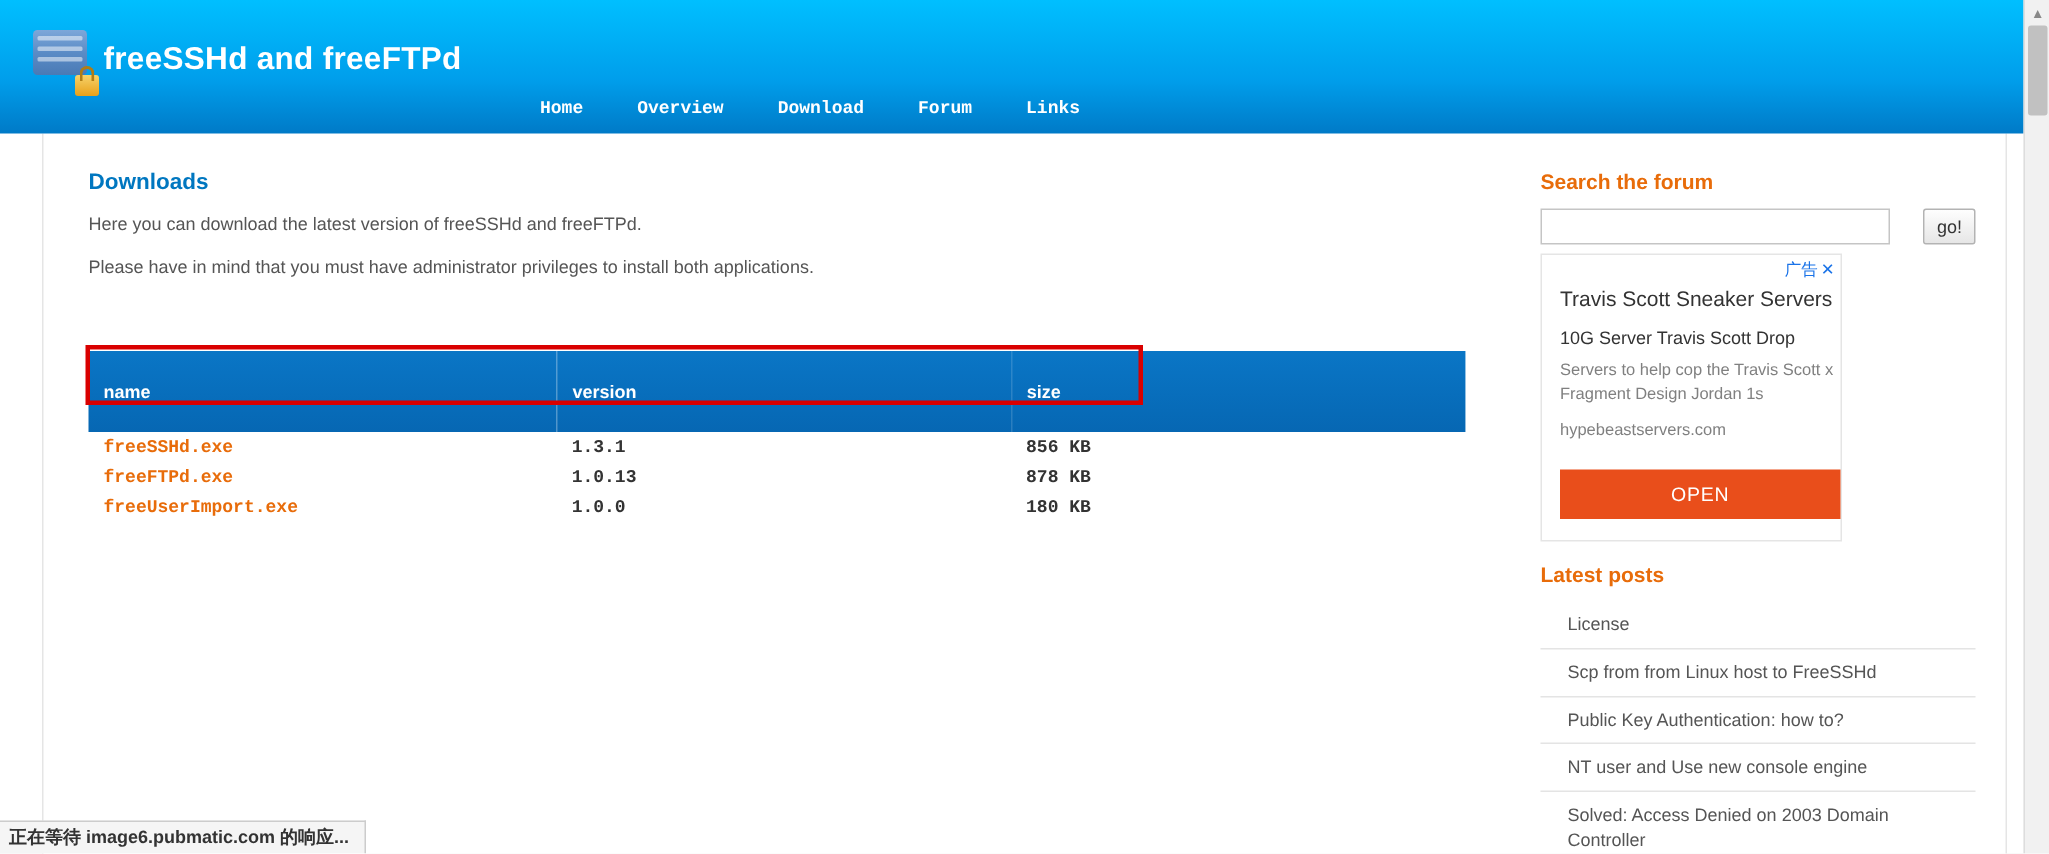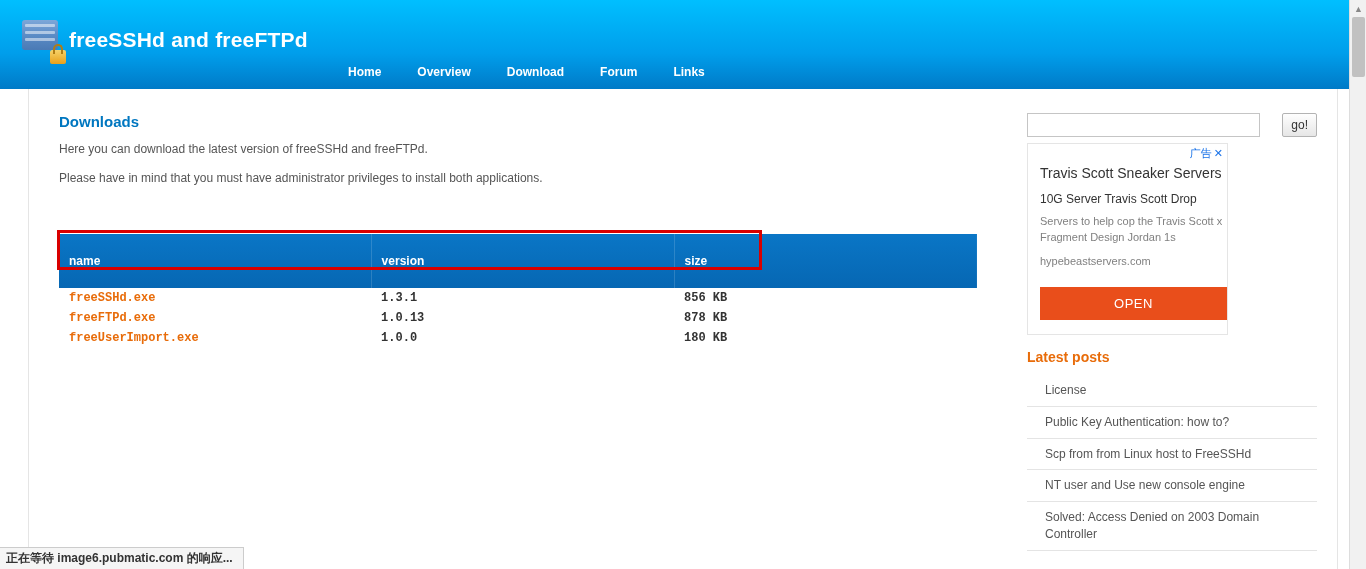--- a/index.html
+++ b/index.html
@@ -10,21 +10,21 @@
 .scroll-up { position: absolute; top: 0; left: 0; width: 17px; height: 17px; display: flex; align-items: center; justify-content: center; color: #888; font-size: 9px; }
 
 .header { background: linear-gradient(to bottom, #00bfff 0%, #009eeb 60%, #007ac7 100%); height: 89px; position: relative; padding-left: 20px; }
 .logo-area { display: flex; align-items: center; padding-top: 18px; gap: 5px; }
 .logo-icon { width: 44px; height: 44px; position: relative; }
 .server-stack { width: 36px; height: 30px; background: linear-gradient(to bottom, #7da7d9 0%, #5b8cc6 50%, #4a7ab5 100%); border-radius: 3px; position: absolute; top: 2px; left: 2px; }
 .server-stack::before { content:''; position:absolute; top:4px; left:3px; right:3px; height:3px; background: rgba(255,255,255,0.5); border-radius:1px; box-shadow: 0 7px 0 rgba(255,255,255,0.5), 0 14px 0 rgba(255,255,255,0.5); }
 .lock { position: absolute; bottom: -2px; right: -2px; width: 16px; height: 14px; background: linear-gradient(to bottom, #f6d36b, #e8a019); border-radius: 2px; }
 .lock::before { content:''; position:absolute; top:-6px; left:3px; width:6px; height:8px; border:2px solid #b07d15; border-bottom:none; border-radius: 5px 5px 0 0; }
 .site-title { color: #fff; font-size: 21px; font-weight: bold; letter-spacing: 0.2px; }
-.nav { position: absolute; bottom: 10px; left: 348px; display: flex; gap: 36px; }
+.nav { position: absolute; bottom: 10px; left: 360px; display: flex; gap: 36px; font-family: Liberation Mono, monospace; }
 .nav a { color: #fff; font-weight: bold; font-size: 12px; text-decoration: none; cursor: pointer; }
 
 .container { width: 1310px; margin: 0 auto; background: #fff; border-left: 1px solid #e5e5e5; border-right: 1px solid #e5e5e5; min-height: 480px; display: flex; }
 .main { flex: 1; padding: 24px 30px; }
 .sidebar { width: 330px; padding: 24px 20px 0 20px; }
 
 .page-title { color: #0077c0; font-weight: bold; font-size: 15px; margin-bottom: 10px; }
 .desc { color: #555; font-size: 12px; line-height: 1.6; margin-bottom: 10px; }
 
 .dl-table { width: 100%; border-collapse: collapse; margin-top: 46px; position: relative; }
@@ -111,20 +111,21 @@
                 <td>1.0.0</td>
                 <td>180 KB</td>
               </tr>
             </tbody>
         </table>
         <div class="highlight-box" style="left:-2px; top:-4px; width:705px; height:40px;"></div>
       </div>
     </div>
 
     <div class="sidebar">
+      <div class="sidebar-heading">Search the forum</div>
       <div class="search-row">
         <input class="search-input" type="text" style="">
         <button class="go-btn">go!</button>
       </div>
 
       <div class="ad-box">
         <div class="ad-label">
           <span>广告</span>
           <span class="ad-close">✕</span>
         </div>
@@ -132,22 +133,22 @@
         <div class="ad-sub">10G Server Travis Scott Drop</div>
         <div class="ad-desc">Servers to help cop the Travis Scott x Fragment Design Jordan 1s</div>
         <div class="ad-domain">hypebeastservers.com</div>
         <button class="ad-cta">OPEN</button>
       </div>
 
       <div class="latest-posts">
         <div class="sidebar-heading">Latest posts</div>
         <ul class="post-list" id="post-list">
             <li>License</li>
+            <li>Scp from from Linux host to FreeSSHd</li>
             <li>Public Key Authentication: how to?</li>
-            <li>Scp from from Linux host to FreeSSHd</li>
             <li>NT user and Use new console engine</li>
             <li>Solved: Access Denied on 2003 Domain Controller</li>
           </ul>
       </div>
     </div>
   </div>
 
   <div class="status-bar">正在等待 image6.pubmatic.com 的响应...</div>
 
   <div class="scrollbar">

